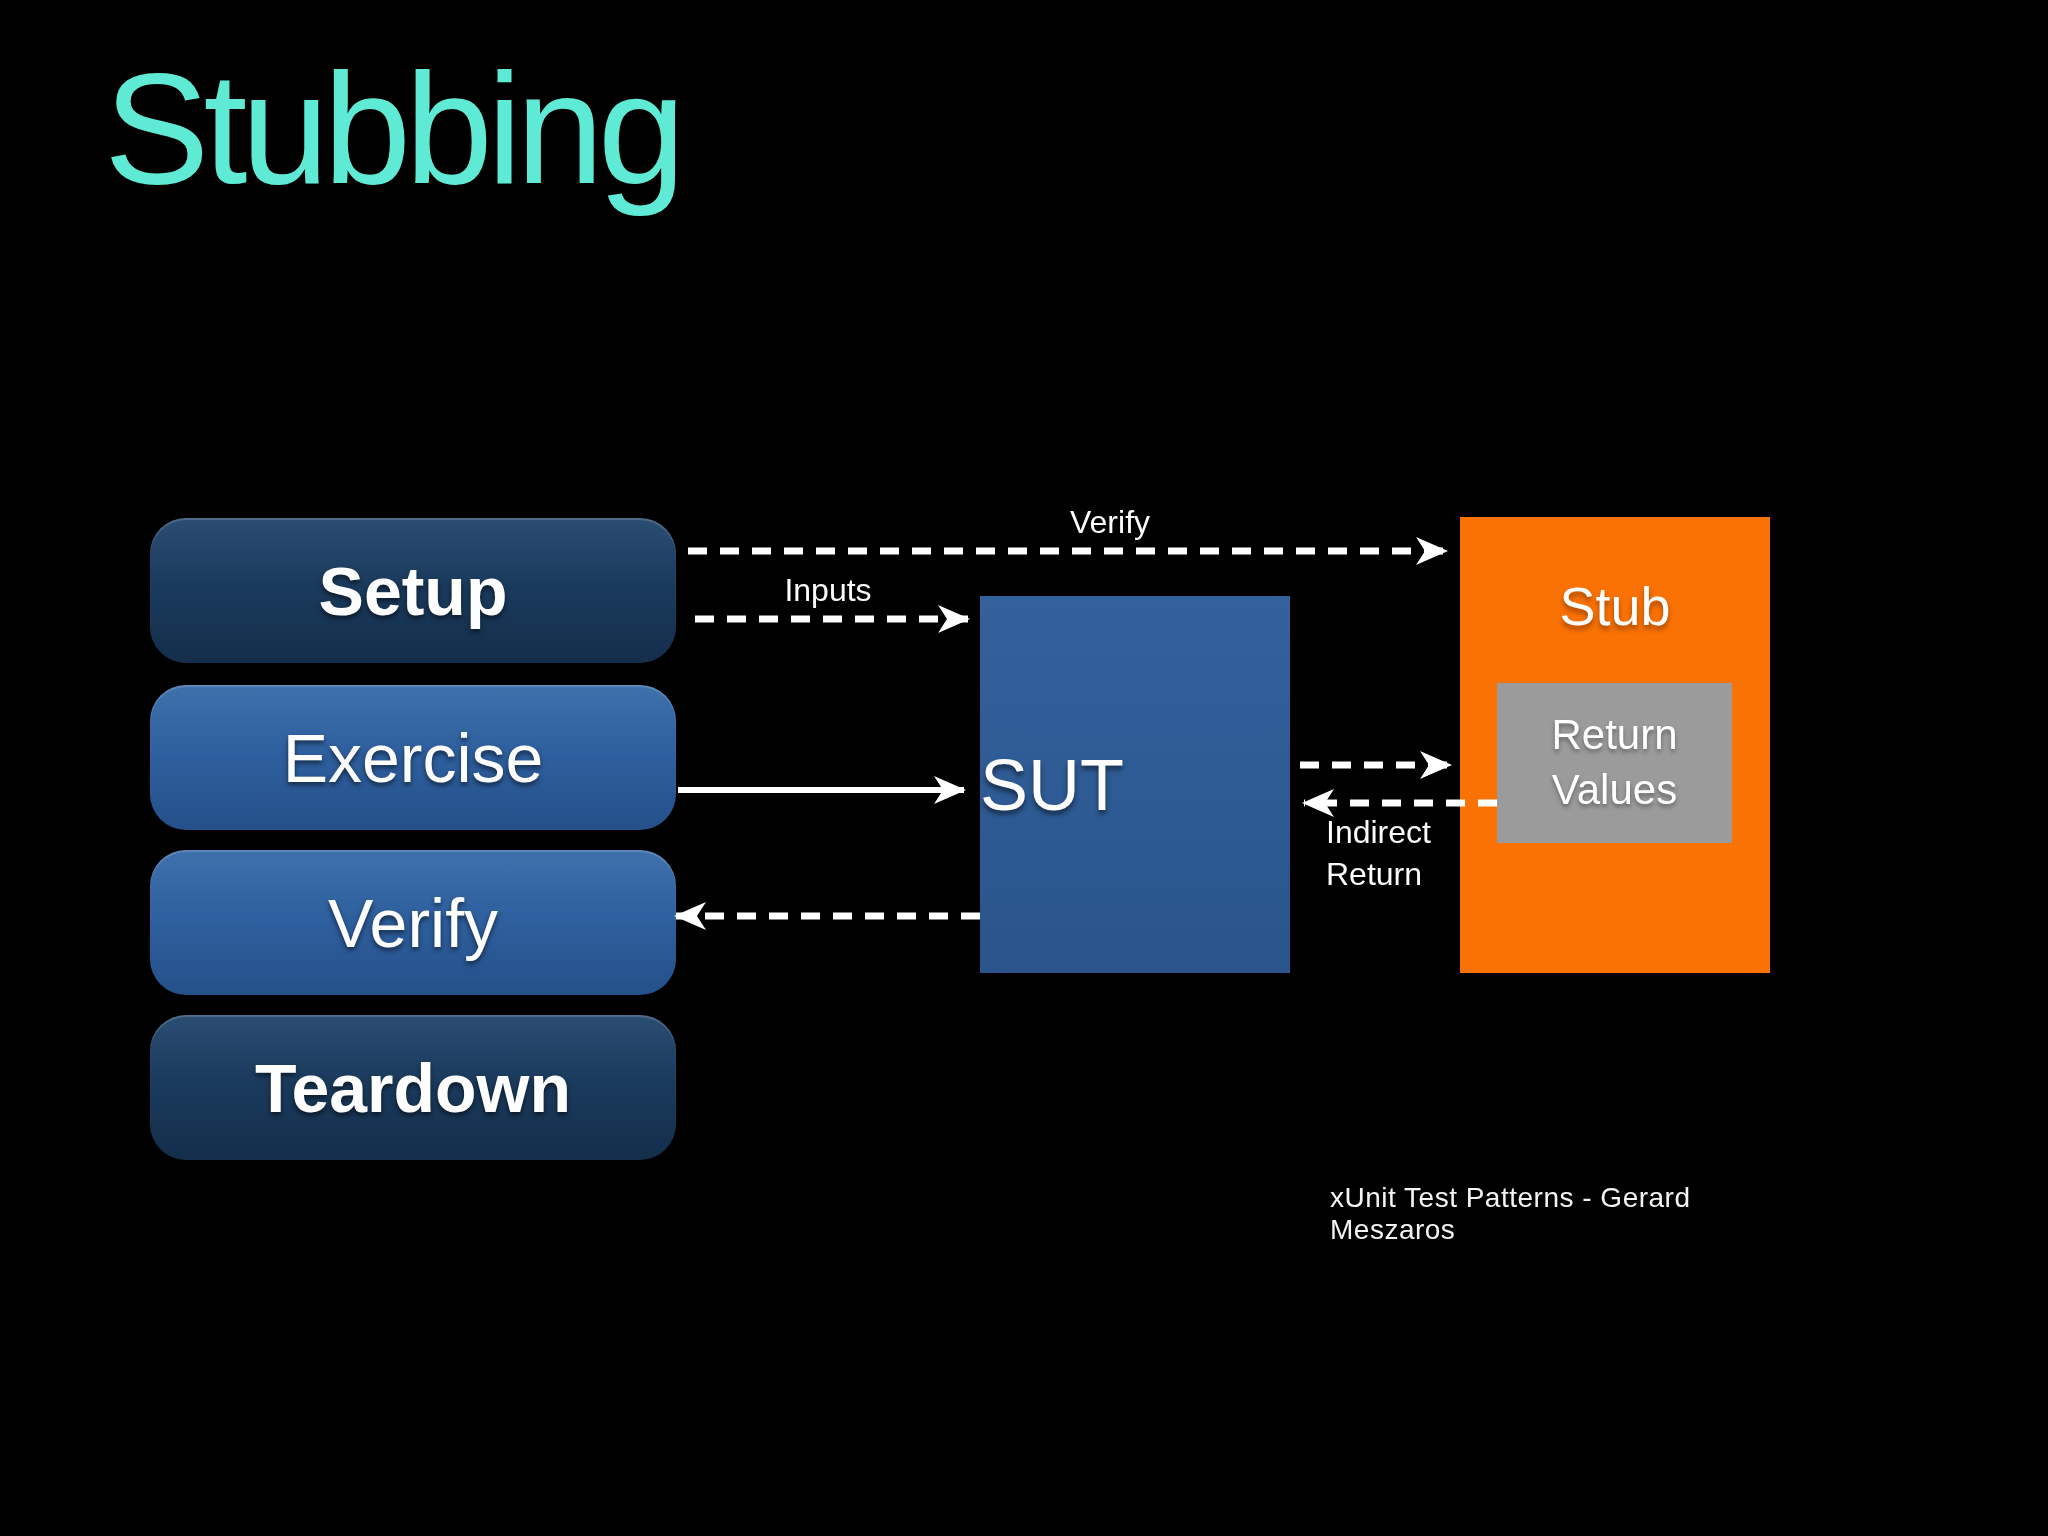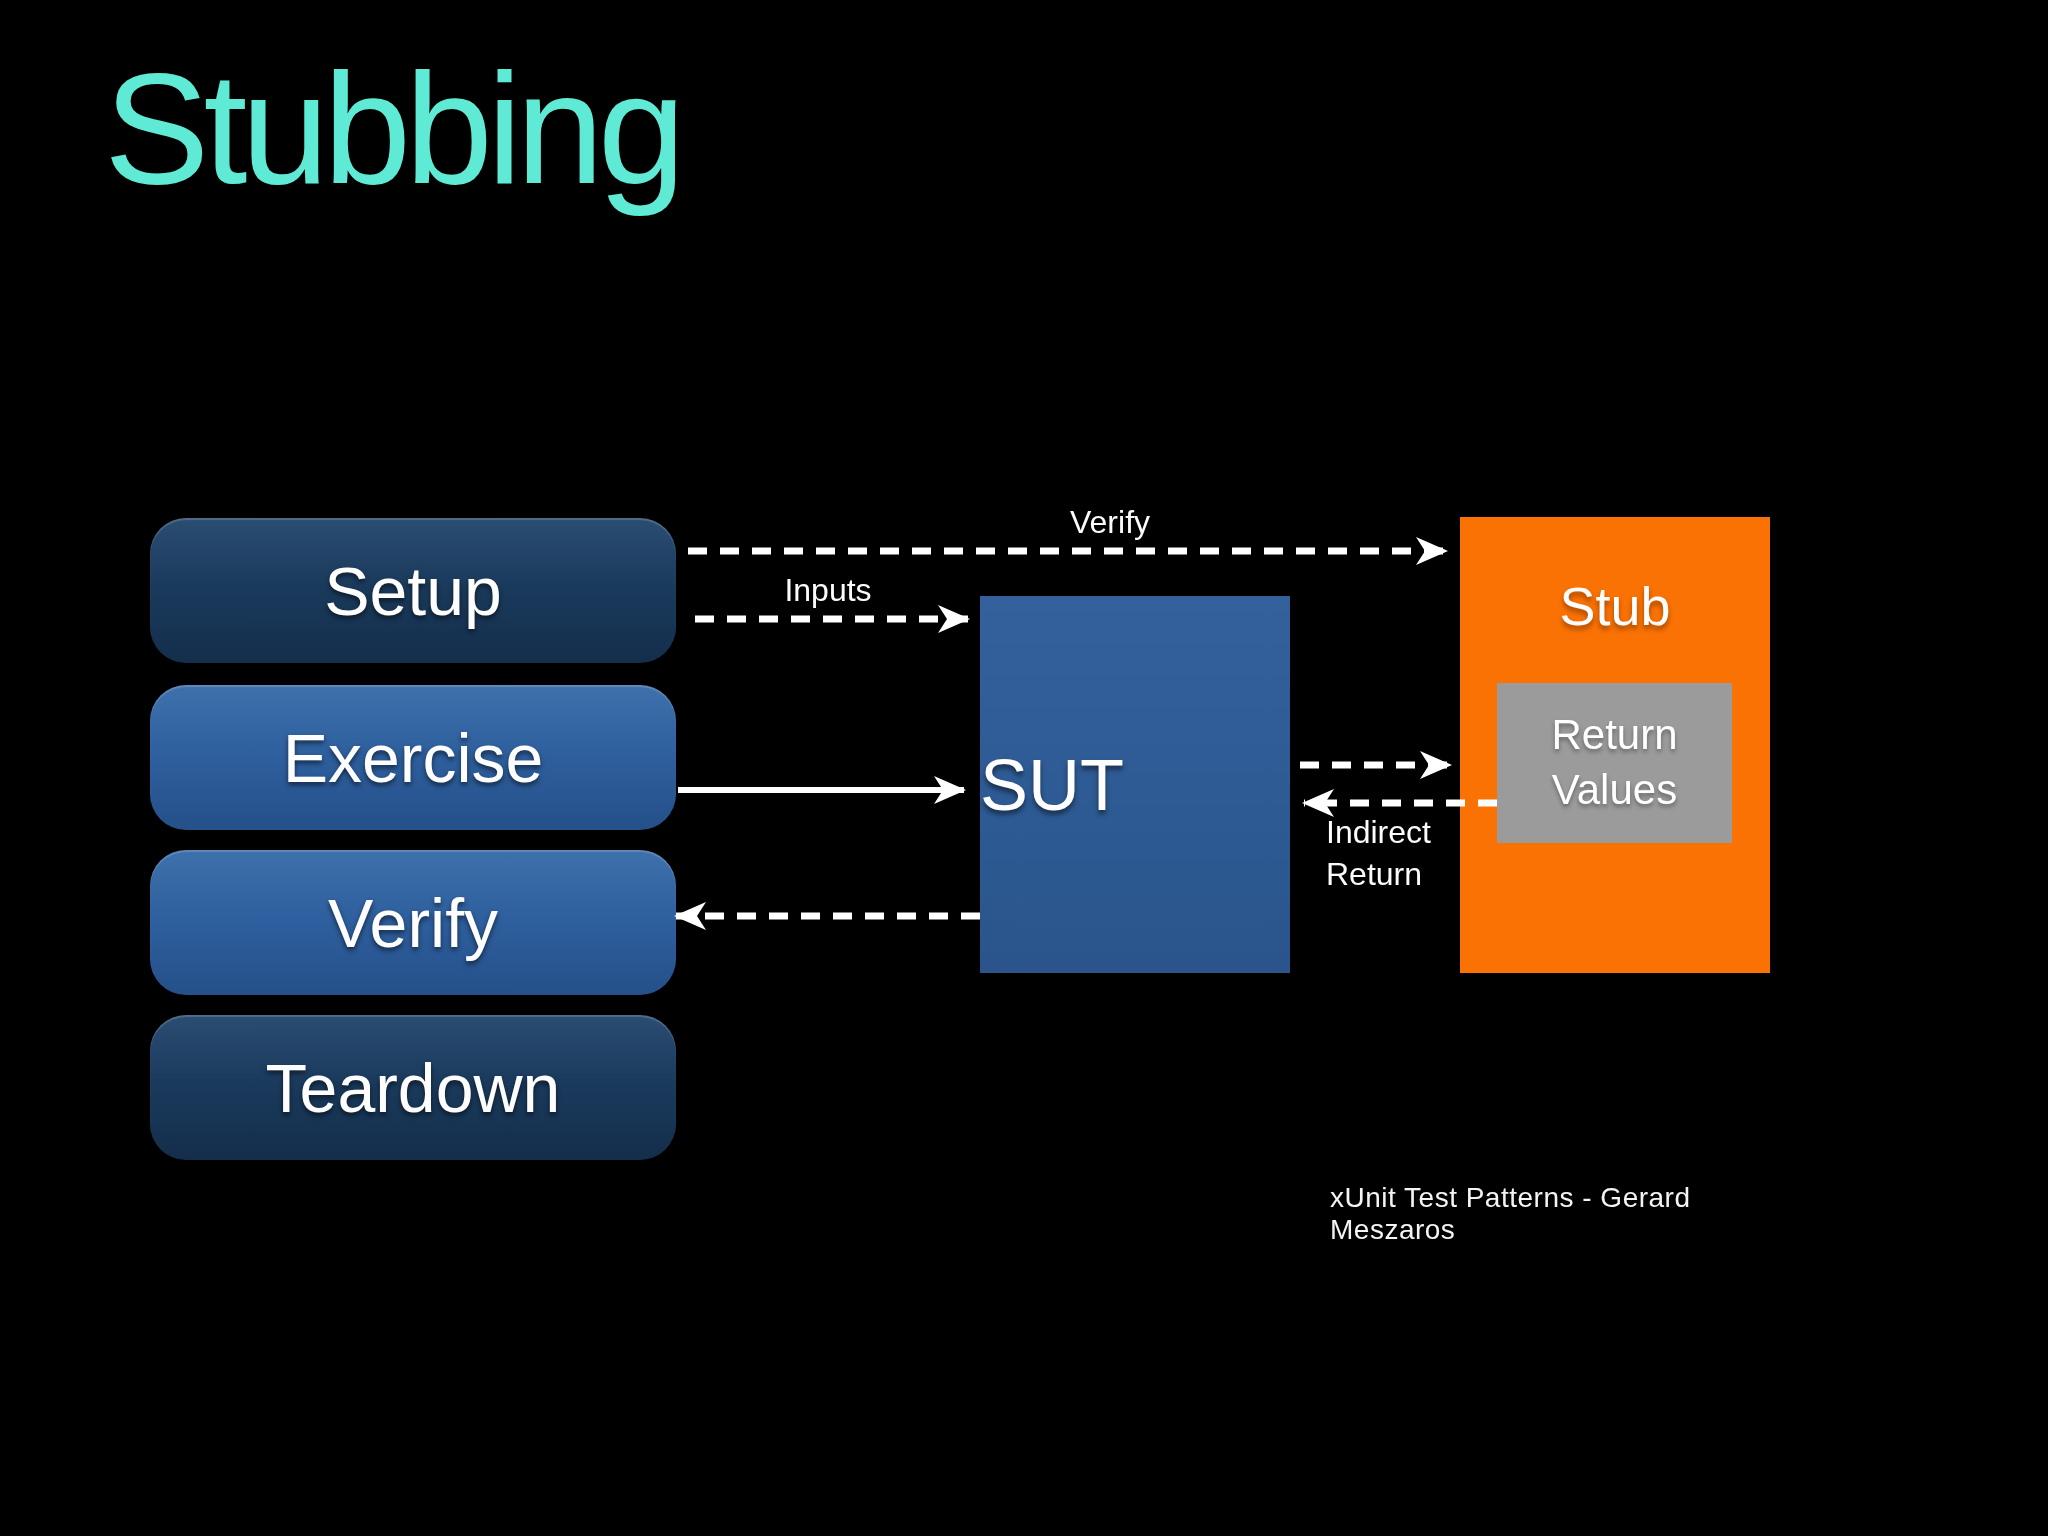--- a/index.html
+++ b/index.html
@@ -33,20 +33,21 @@
     width: 526px;
     height: 145px;
     border-radius: 36px;
     display: flex;
     align-items: center;
     justify-content: center;
     box-shadow: inset 0 2px 1px rgba(255,255,255,0.18), 0 6px 16px rgba(0,0,0,0.65);
   }
   .phase.dark {
     background: linear-gradient(180deg, #2b4d72 0%, #1a3a5c 48%, #142e4b 100%);
+    font-weight: bold;
   }
   .phase.light {
     background: linear-gradient(180deg, #3e71ac 0%, #2e5f9e 48%, #255089 100%);
   }
   .phase-label {
     font-size: 68px;
     color: #fdfdfd;
     text-shadow: 0 3px 5px rgba(0,0,0,0.55);
   }
   .phase.setup    { top: 518px; }

